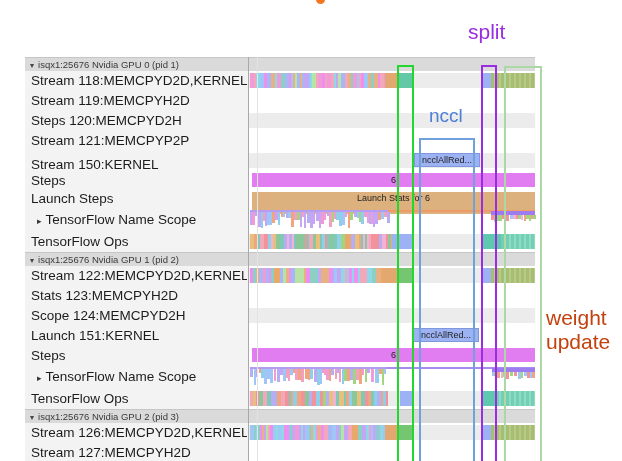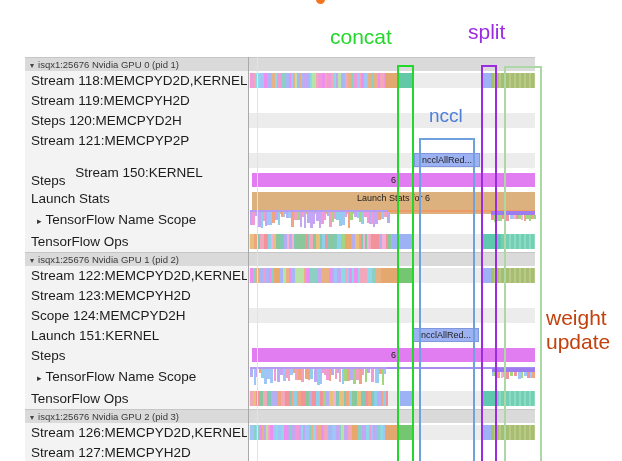--- a/index.html
+++ b/index.html
@@ -90,29 +90,29 @@
       <div class="abs" style="left: 384px; top: 73px; width: 1px; height: 15px; background: rgb(240, 155, 216);"></div>
       <div class="abs" style="left: 385px; top: 73px; width: 12px; height: 15px; background: rgb(227, 168, 111);"></div>
       <div class="abs" style="left: 397px; top: 73px; width: 16px; height: 15px; background: rgb(99, 200, 165);"></div>
       <div class="abs" style="left: 481px; top: 73px; width: 10px; height: 15px; background: rgb(157, 178, 244);"></div>
       <div class="abs" style="left: 491px; top: 73px; width: 44px; height: 15px; background: repeating-linear-gradient(90deg, rgb(166, 189, 114) 0px, rgb(166, 189, 114) 3px, rgb(184, 202, 133) 3px, rgb(184, 202, 133) 5px);"></div>
       <div class="abs row-label" style="left: 25px; top: 91px; width: 222px; height: 20px; line-height: 20px; padding-left: 6px; box-sizing: border-box;">Stream 119:MEMCPYH2D</div>
       <div class="abs" style="left: 249px; top: 113px; width: 286px; height: 15px; background: rgb(236, 236, 236);"></div>
       <div class="abs row-label" style="left: 25px; top: 111px; width: 222px; height: 20px; line-height: 20px; padding-left: 6px; box-sizing: border-box;">Steps 120:MEMCPYD2H</div>
       <div class="abs row-label" style="left: 25px; top: 131px; width: 222px; height: 20px; line-height: 20px; padding-left: 6px; box-sizing: border-box;">Stream 121:MEMCPYP2P</div>
       <div class="abs" style="left: 249px; top: 153px; width: 286px; height: 15px; background: rgb(236, 236, 236);"></div>
-      <div class="abs row-label" style="left: 25px; top: 163px; width: 222px; height: 20px; line-height: 20px; padding-left: 6px; box-sizing: border-box; text-align: center;">Stream 150:KERNEL</div>
+      <div class="abs row-label" style="left: 25px; top: 155px; width: 222px; height: 20px; line-height: 20px; padding-left: 6px; box-sizing: border-box;">Stream 150:KERNEL</div>
       <div class="abs" style="left: 414px; top: 153px; width: 66px; height: 14px; background: rgb(157, 178, 243); box-shadow: rgb(126, 151, 221) 0px 0px 0px 1px inset;">
         <span class="barlabel" style="display: block; line-height: 14px; text-align: left; padding-left: 8px;">ncclAllRed...</span>
       </div>
       <div class="abs row-label" style="left: 25px; top: 171px; width: 222px; height: 19px; line-height: 19px; padding-left: 6px; box-sizing: border-box;">Steps</div>
       <div class="abs" style="left: 252px; top: 173px; width: 283px; height: 14px; background: rgb(225, 125, 240);">
         <span class="barlabel" style="display: block; line-height: 14px; text-align: center;">6</span>
       </div>
-      <div class="abs row-label" style="left: 25px; top: 190px; width: 222px; height: 18px; line-height: 18px; padding-left: 6px; box-sizing: border-box;">Launch Stats</div>
+      <div class="abs row-label" style="left: 25px; top: 190px; width: 222px; height: 18px; line-height: 18px; padding-left: 6px; box-sizing: border-box;">Launch Steps</div>
       <div class="abs" style="left: 252px; top: 192px; width: 283px; height: 22px; background: rgb(220, 177, 126);">
         <span class="barlabel" style="display: block; line-height: 13px; text-align: center;">Launch Stats for 6</span>
       </div>
       <div class="abs row-label" style="left: 25px; top: 208px; width: 222px; height: 24px; line-height: 24px; padding-left: 12px; box-sizing: border-box;"><span class="tri">▸</span>TensorFlow Name Scope</div>
       <div class="abs" style="left: 388px; top: 210px; width: 147px; height: 2px; background: rgb(240, 154, 104);"></div>
       <div class="abs" style="left: 250px; top: 210px; width: 138px; height: 2px; background: rgb(180, 156, 241);"></div>
       <div class="abs" style="left: 250px; top: 212px; width: 2px; height: 13px; background: rgb(196, 166, 245);"></div>
       <div class="abs" style="left: 252px; top: 212px; width: 3px; height: 13px; background: rgb(240, 155, 216);"></div>
       <div class="abs" style="left: 255px; top: 212px; width: 3px; height: 4px; background: rgb(181, 174, 242);"></div>
       <div class="abs" style="left: 258px; top: 212px; width: 3px; height: 15px; background: rgb(196, 166, 245);"></div>
@@ -281,21 +281,21 @@
       <div class="abs" style="left: 367px; top: 268px; width: 2px; height: 15px; background: rgb(143, 216, 232);"></div>
       <div class="abs" style="left: 369px; top: 268px; width: 3px; height: 15px; background: rgb(143, 216, 232);"></div>
       <div class="abs" style="left: 372px; top: 268px; width: 4px; height: 15px; background: rgb(140, 207, 196);"></div>
       <div class="abs" style="left: 376px; top: 268px; width: 2px; height: 15px; background: rgb(232, 177, 132);"></div>
       <div class="abs" style="left: 378px; top: 268px; width: 3px; height: 15px; background: rgb(232, 177, 132);"></div>
       <div class="abs" style="left: 381px; top: 268px; width: 4px; height: 15px; background: rgb(232, 168, 107);"></div>
       <div class="abs" style="left: 385px; top: 268px; width: 12px; height: 15px; background: rgb(227, 168, 111);"></div>
       <div class="abs" style="left: 397px; top: 268px; width: 16px; height: 15px; background: rgb(116, 198, 113);"></div>
       <div class="abs" style="left: 481px; top: 268px; width: 10px; height: 15px; background: rgb(157, 178, 244);"></div>
       <div class="abs" style="left: 491px; top: 268px; width: 44px; height: 15px; background: repeating-linear-gradient(90deg, rgb(166, 189, 114) 0px, rgb(166, 189, 114) 3px, rgb(184, 202, 133) 3px, rgb(184, 202, 133) 5px);"></div>
-      <div class="abs row-label" style="left: 25px; top: 286px; width: 222px; height: 20px; line-height: 20px; padding-left: 6px; box-sizing: border-box;">Stream 123:MEMCPYH2D</div>
+      <div class="abs row-label" style="left: 25px; top: 286px; width: 222px; height: 20px; line-height: 20px; padding-left: 6px; box-sizing: border-box;">Stats 123:MEMCPYH2D</div>
       <div class="abs" style="left: 249px; top: 308px; width: 286px; height: 15px; background: rgb(236, 236, 236);"></div>
       <div class="abs row-label" style="left: 25px; top: 306px; width: 222px; height: 20px; line-height: 20px; padding-left: 6px; box-sizing: border-box;">Scope 124:MEMCPYD2H</div>
       <div class="abs row-label" style="left: 25px; top: 326px; width: 222px; height: 20px; line-height: 20px; padding-left: 6px; box-sizing: border-box;">Launch 151:KERNEL</div>
       <div class="abs" style="left: 413px; top: 328px; width: 66px; height: 14px; background: rgb(157, 178, 243); box-shadow: rgb(126, 151, 221) 0px 0px 0px 1px inset;">
         <span class="barlabel" style="display: block; line-height: 14px; text-align: left; padding-left: 8px;">ncclAllRed...</span>
       </div>
       <div class="abs row-label" style="left: 25px; top: 346px; width: 222px; height: 19px; line-height: 19px; padding-left: 6px; box-sizing: border-box;">Steps</div>
       <div class="abs" style="left: 252px; top: 348px; width: 283px; height: 14px; background: rgb(225, 125, 240);">
         <span class="barlabel" style="display: block; line-height: 14px; text-align: center;">6</span>
       </div>
@@ -476,17 +476,16 @@
     </div>
   <div class="abs" id="col-divider"></div>
 
   <div class="abs" id="orange-glyph" style="background: rgb(243, 118, 31);"></div>
 
   <div class="abs ann-box" id="box-concat" style="border-color: rgb(34, 216, 43);"></div>
   <div class="abs ann-box" id="box-split" style="border-color: rgb(154, 44, 226);"></div>
   <div class="abs ann-box" id="box-weight" style="border-color: rgb(171, 216, 164);"></div>
   <div class="abs ann-box" id="box-nccl" style="border-color: rgb(113, 161, 221);"></div>
 
-  <div class="abs ann-label" id="lab-concat" style="color: rgb(34, 216, 43);">concat</div>
   <div class="abs ann-label" id="lab-split" style="color: rgb(154, 44, 226);">split</div>
   <div class="abs ann-label" id="lab-nccl" style="color: rgb(77, 127, 214);">nccl</div>
   <div class="abs ann-label" id="lab-weight" style="color: #c2410c;">weight update</div>
 </div>
 
 </body></html>

